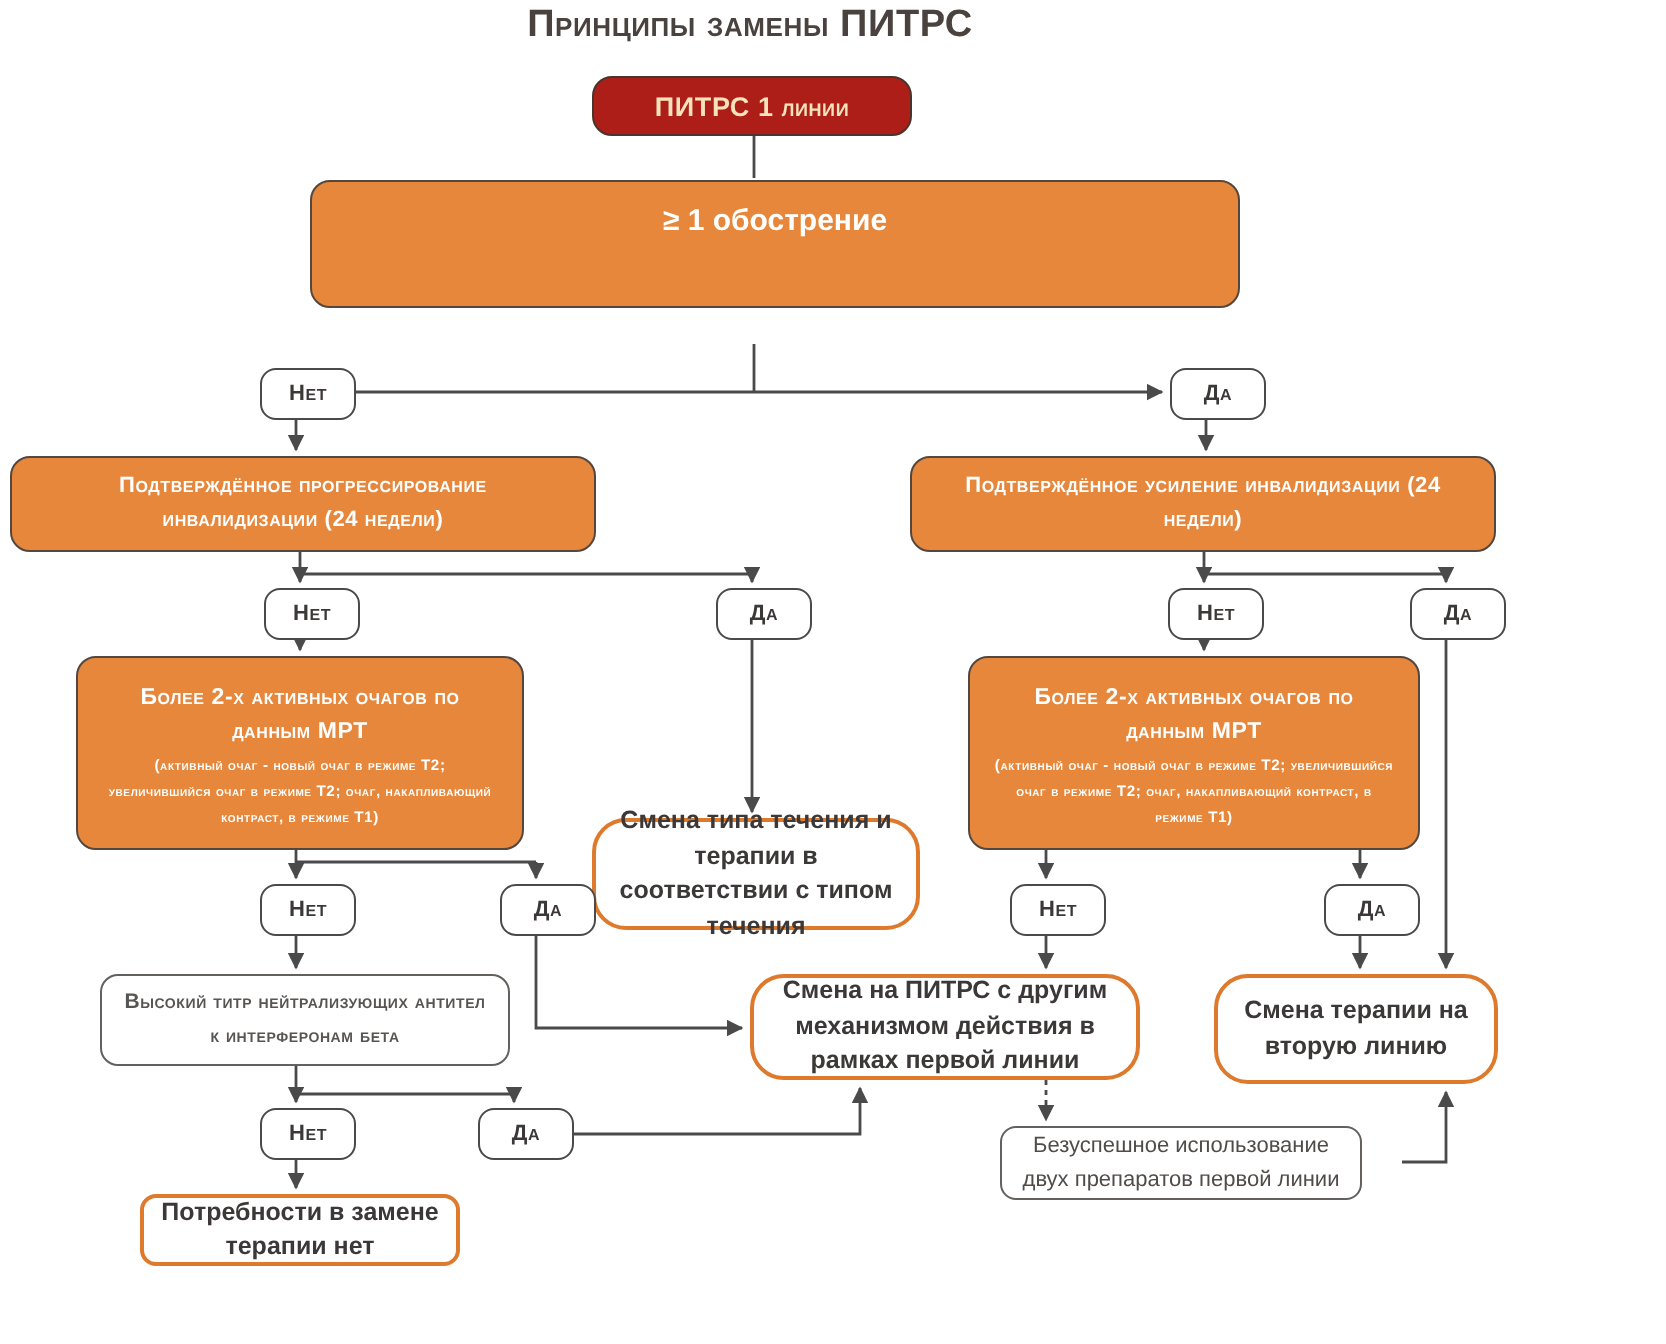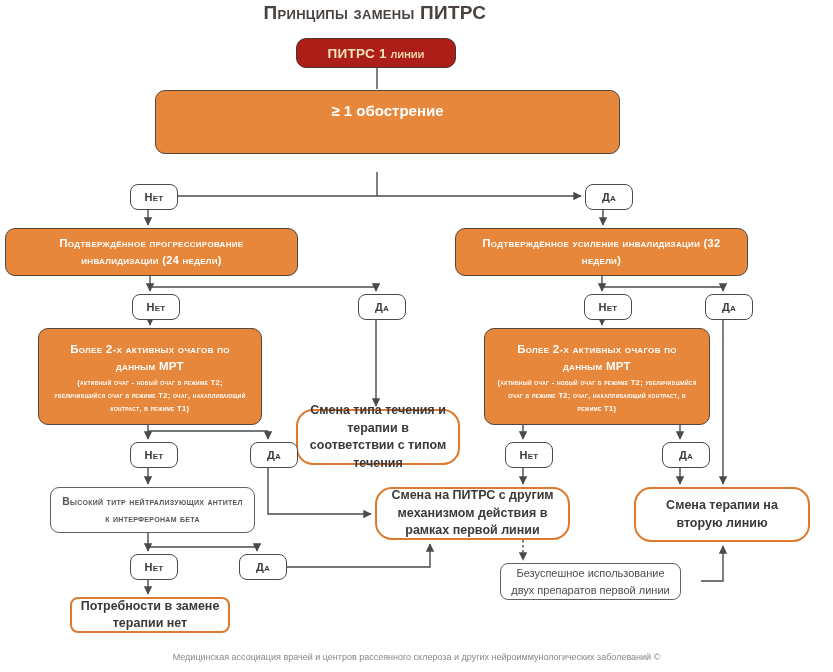--- a/index.html
+++ b/index.html
@@ -103,21 +103,21 @@
   </div>
 
   <div class="node orange" style="left:155px;top:90px;width:465px;height:64px;justify-content:space-between;padding:11px 20px 12px">
     <div class="relapse-title">≥ 1 обострение</div>
   </div>
 
   <div class="node orange" style="left:5px;top:228px;width:293px;height:48px">
     <div class="lvl2-label sc">Подтверждённое прогрессирование инвалидизации (24 недели)</div>
   </div>
   <div class="node orange" style="left:455px;top:228px;width:293px;height:48px">
-    <div class="lvl2-label sc">Подтверждённое усиление инвалидизации (32 недели)</div>
+    <div class="lvl2-label sc">Подтверждённое усиление инвалидизации (24 недели)</div>
   </div>
 
   <div class="node orange" style="left:38px;top:328px;width:224px;height:97px;justify-content:space-between;padding:12px 8px 11px">
     <div class="mri-title sc">Более 2-х активных очагов по данным МРТ</div>
     <div class="mri-note sc">(активный очаг - новый очаг в режиме Т2; увеличившийся очаг в режиме Т2; очаг, накапливающий контраст, в режиме Т1)</div>
   </div>
   <div class="node orange" style="left:484px;top:328px;width:226px;height:97px;justify-content:space-between;padding:12px 8px 11px">
     <div class="mri-title sc">Более 2-х активных очагов по данным МРТ</div>
     <div class="mri-note sc">(активный очаг - новый очаг в режиме Т2; увеличившийся очаг в режиме Т2; очаг, накапливающий контраст, в режиме Т1)</div>
   </div>
@@ -127,21 +127,21 @@
   </div>
 
   <div class="node white-gray" style="left:50px;top:487px;width:205px;height:46px;padding:4px 10px">
     <span class="nab-label sc">Высокий титр нейтрализующих антител к интерферонам бета</span>
   </div>
 
   <div class="node white-orange" style="left:375px;top:487px;width:195px;height:53px;padding:4px 8px">
     <span>Смена на ПИТРС с другим механизмом действия в рамках первой линии</span>
   </div>
 
-  <div class="node white-orange" style="left:634px;top:487px;width:176px;height:55px;padding:4px 8px">
+  <div class="node white-orange" style="left:607px;top:487px;width:142px;height:55px;padding:4px 8px">
     <span>Смена терапии на вторую линию</span>
   </div>
 
   <div class="node white-orange" style="left:70px;top:597px;width:160px;height:36px;padding:2px 6px;border-radius:8px">
     <span>Потребности в замене терапии нет</span>
   </div>
 
   <div class="node white-gray" style="left:500px;top:563px;width:181px;height:37px;padding:2px 6px;border-radius:8px">
     <span class="fail-label">Безуспешное использование двух препаратов первой линии</span>
   </div>
@@ -157,15 +157,14 @@
 
   <div class="decision sc" style="left:130px;top:442px">Нет</div>
   <div class="decision sc" style="left:250px;top:442px">Да</div>
 
   <div class="decision sc" style="left:505px;top:442px">Нет</div>
   <div class="decision sc" style="left:662px;top:442px">Да</div>
 
   <div class="decision sc" style="left:130px;top:554px">Нет</div>
   <div class="decision sc" style="left:239px;top:554px">Да</div>
 
-  <div class="footer">Медицинская ассоциация врачей и центров рассеянного склероза и других нейроиммунологических заболеваний ©</div>
 
 </div>
 
 </body></html>

